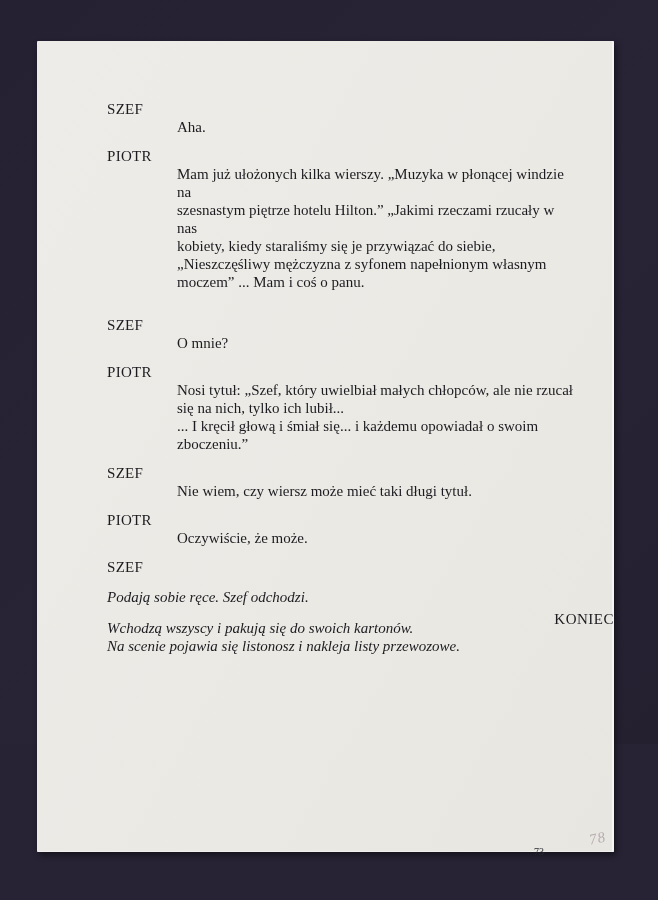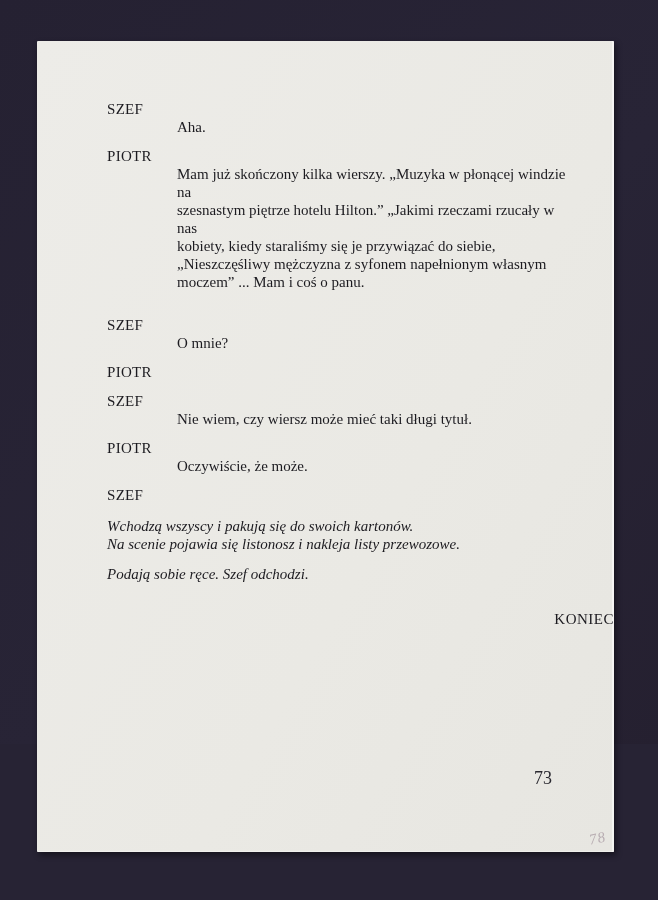--- a/index.html
+++ b/index.html
@@ -65,22 +65,22 @@
     position: absolute;
     left: 0;
     width: 577px;
     top: 569px;
     text-align: right;
     letter-spacing: 0.5px;
   }
   .page-number {
     position: absolute;
     left: 497px;
-    top: 728px;
-    font-size: 18px;
+    top: 802px;
+    font-size: 10px;
     color: #2a2930;
   }
   .pencil-mark {
     position: absolute;
     left: 552px;
     top: 788px;
     font-size: 15px;
     font-style: italic;
     color: rgba(158, 142, 152, 0.65);
     transform: rotate(-12deg);
@@ -94,53 +94,57 @@
   <div class="paper">
     <div class="content">
 
       <div class="entry first">
         <span class="speaker">SZEF</span>
         <span class="speech">Aha.</span>
       </div>
 
       <div class="entry">
         <span class="speaker">PIOTR</span>
-        <span class="speech">Mam już skończony kilka wierszy. „Muzyka w płonącej windzie na
+        <span class="speech">Mam już ułożonych kilka wierszy. „Muzyka w płonącej windzie na
 szesnastym piętrze hotelu Hilton.” „Jakimi rzeczami rzucały w nas
 kobiety, kiedy staraliśmy się je przywiązać do siebie,
 „Nieszczęśliwy mężczyzna z syfonem napełnionym własnym
 moczem” ... Mam i coś o panu.</span>
       </div>
 
       <div class="entry gap-lg">
         <span class="speaker">SZEF</span>
         <span class="speech">O mnie?</span>
       </div>
 
       <div class="entry">
         <span class="speaker">PIOTR</span>
+        <span class="speech">Nosi tytuł: „Szef, który uwielbiał małych chłopców, ale nie rzucał
+się na nich, tylko ich lubił...
+... I kręcił głową i śmiał się... i każdemu opowiadał o swoim
+zboczeniu.”</span>
       </div>
 
       <div class="entry">
         <span class="speaker">SZEF</span>
         <span class="speech">Nie wiem, czy wiersz może mieć taki długi tytuł.</span>
       </div>
 
       <div class="entry">
         <span class="speaker">PIOTR</span>
         <span class="speech">Oczywiście, że może.</span>
       </div>
 
       <div class="entry">
         <span class="speaker">SZEF</span>
       </div>
 
+      <p class="stage">Podają sobie ręce. Szef odchodzi.</p>
       <p class="stage second">Wchodzą wszyscy i pakują się do swoich kartonów.
 Na scenie pojawia się listonosz i nakleja listy przewozowe.</p>
-      <p class="stage">Podają sobie ręce. Szef odchodzi.</p>
 
     </div>
 
     <div class="koniec">KONIEC</div>
     <div class="page-number">73</div>
     <div class="pencil-mark">78</div>
   </div>
 </div>
 
 </body></html>

